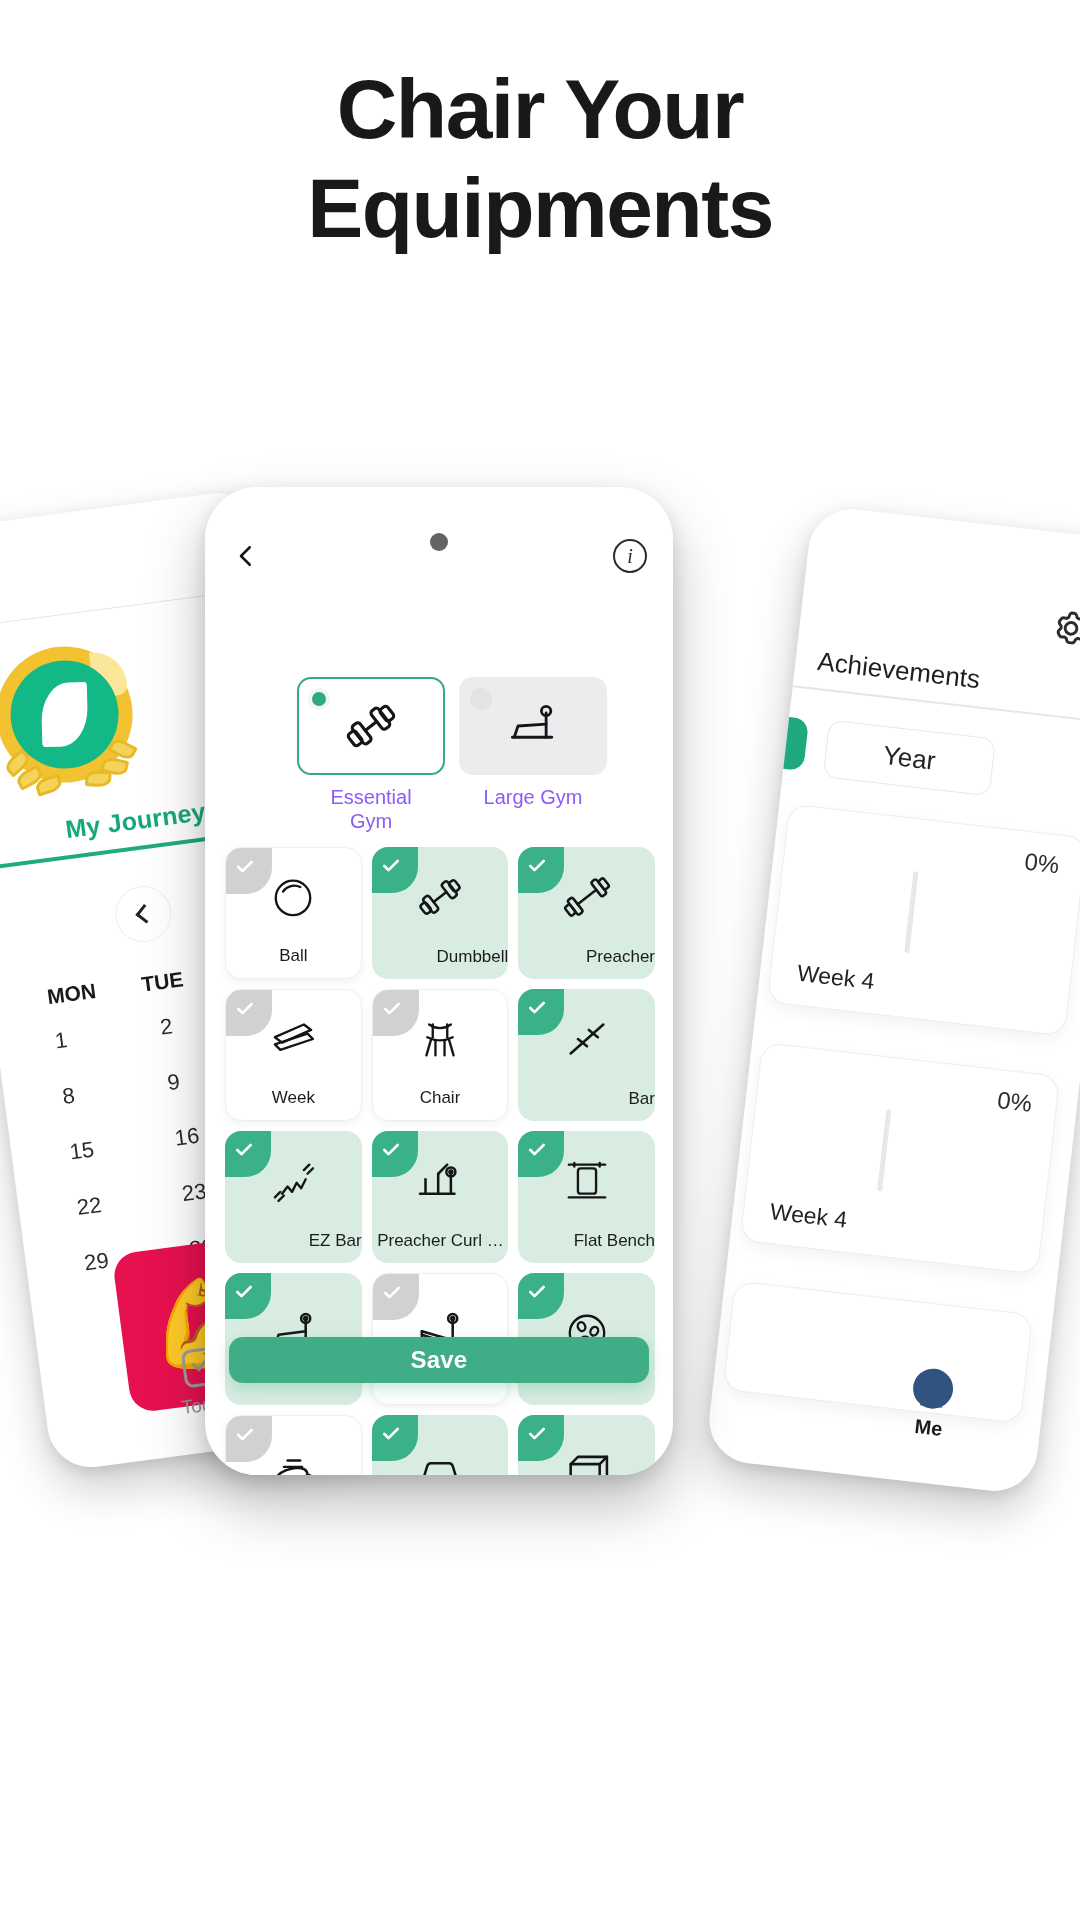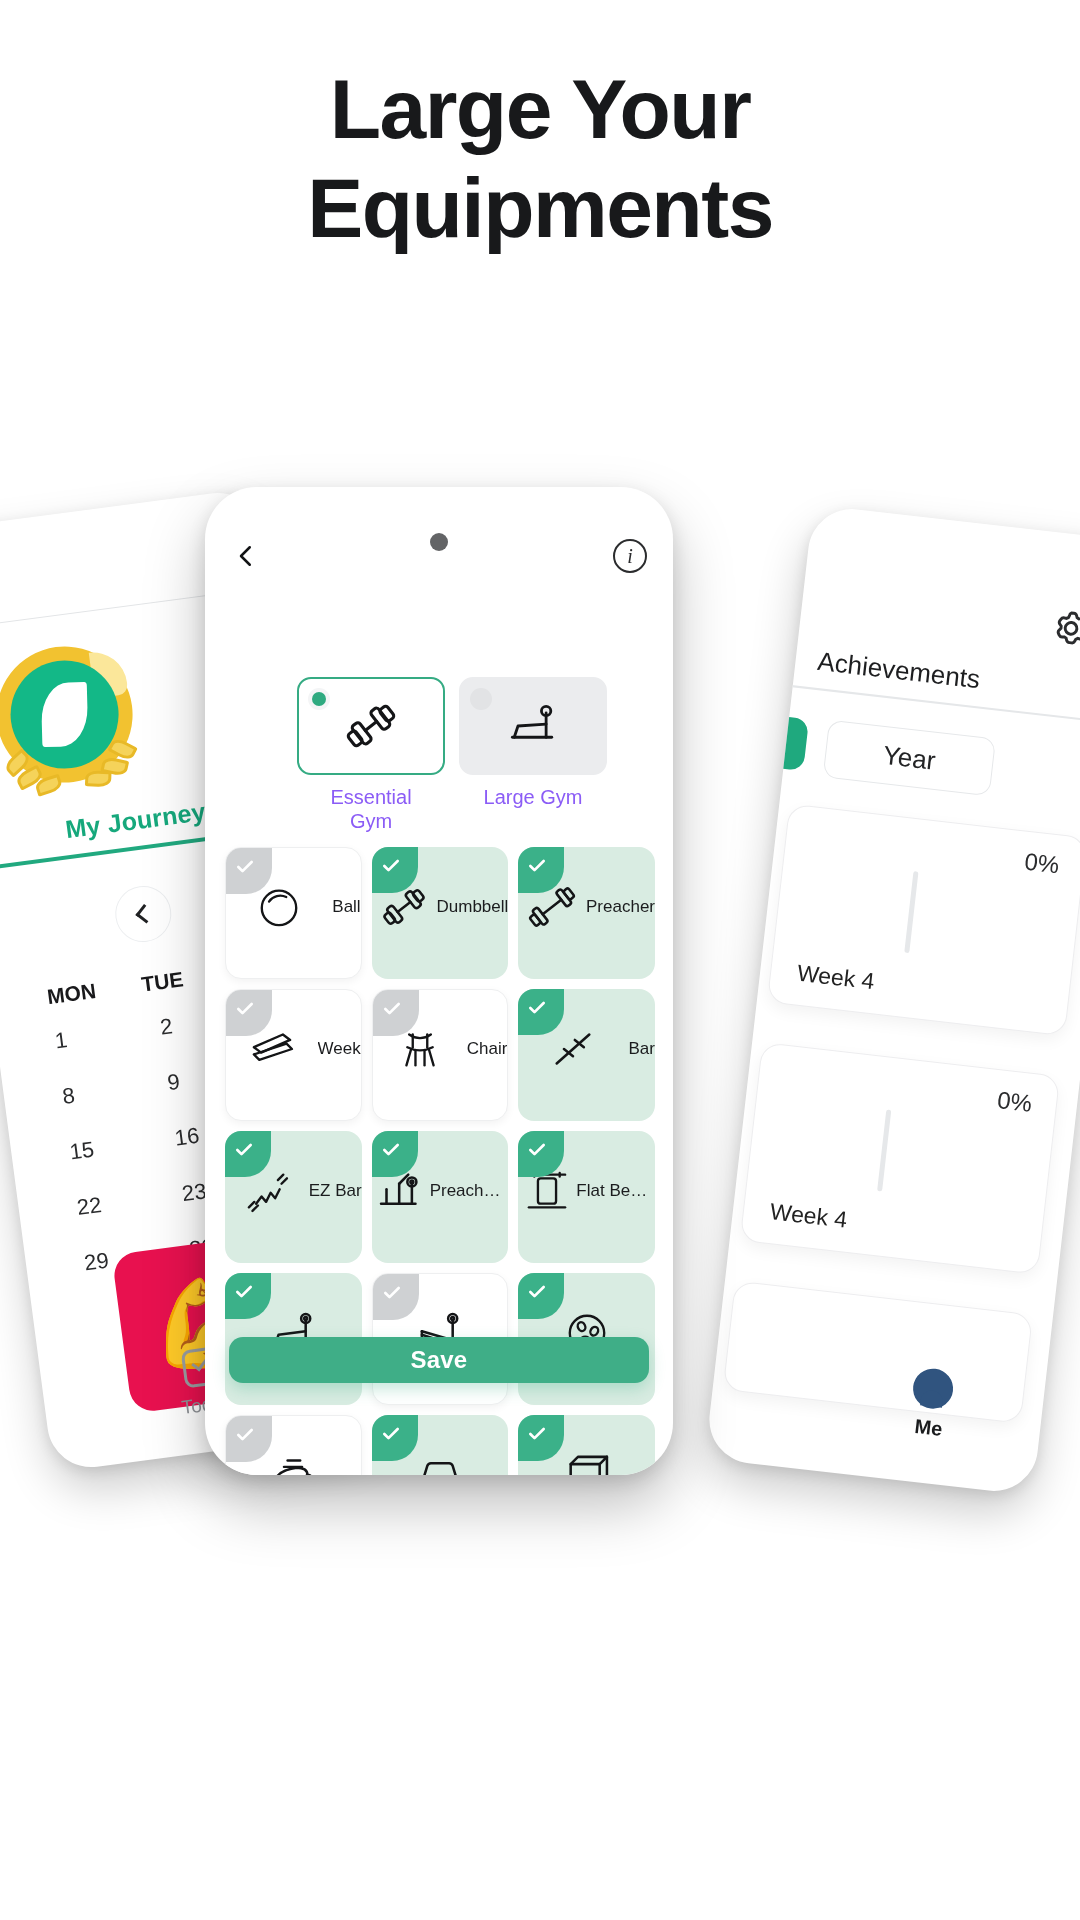--- a/index.html
+++ b/index.html
@@ -162,24 +162,24 @@
   .radio .dot { width:14px; height:14px; border-radius:50%; background:#2faa80; }
   .radio.off { background:#e2e3e5; }
   .gymlbl { margin-top:10px; text-align:center; font-size:20px; color:#8b5cf6; line-height:1.2; }
 
   .grid {
     position:absolute; left:20px; top:360px; width:430px;
     display:grid; grid-template-columns: repeat(3, 1fr); gap:10px;
   }
   .eq {
     position:relative; height:132px; border-radius:16px; overflow:hidden;
-    display:flex; flex-direction:row; align-items:center; justify-content:flex-end;
+    display:flex; flex-direction:column; align-items:center; justify-content:flex-end;
     padding-bottom:12px;
   }
-  .eq.on  { background:#d9ece2; }
+  .eq.on  { background:#d9ece2;align-items:flex-end; }
   .eq.off { background:#ffffff; border:1px solid #eeeff0; box-shadow:0 3px 9px rgba(0,0,0,.05); }
   .eq .tick {
     position:absolute; left:0; top:0; width:46px; height:46px;
     border-bottom-right-radius: 26px;
     display:flex; align-items:flex-start; justify-content:flex-start; padding:9px 0 0 9px;
   }
   .eq.on  .tick { background:#3bb189; }
   .eq.off .tick { background:#cfd1d3; }
   .tick svg { width:20px; height:20px; }
   .eq .glyph { flex:1; display:flex; align-items:center; justify-content:center; width:100%; }
@@ -196,21 +196,21 @@
     color:#ffffff; font-size:24px; font-weight:700; letter-spacing:.2px;
     box-shadow:0 6px 16px rgba(63,174,135,.30);
   }
 </style>
 </head>
 <body>
 
 <div class="stage">
 
   <div class="headline">
-    <span class="ln">Large Your</span>
+    <span class="ln">Chair Your</span>
     <span class="ln">Equipments</span>
   </div>
 
   <div class="phone-left">
     <div class="pl-inner">
       <div class="pl-divider"></div>
 
       <div class="badge-wrap">
         <div class="badge-ring"></div>
         <div class="badge-core">

